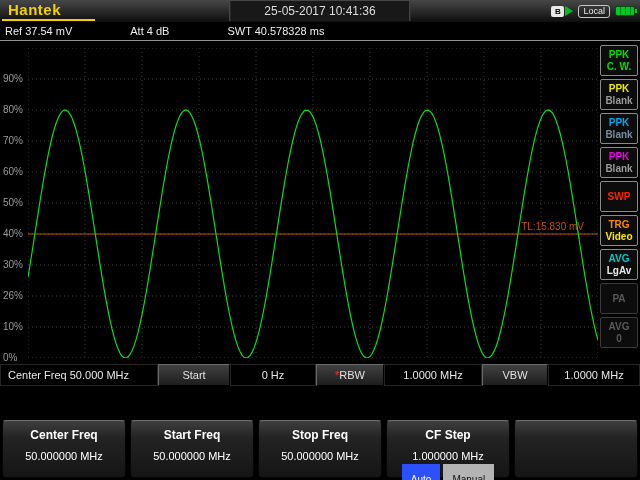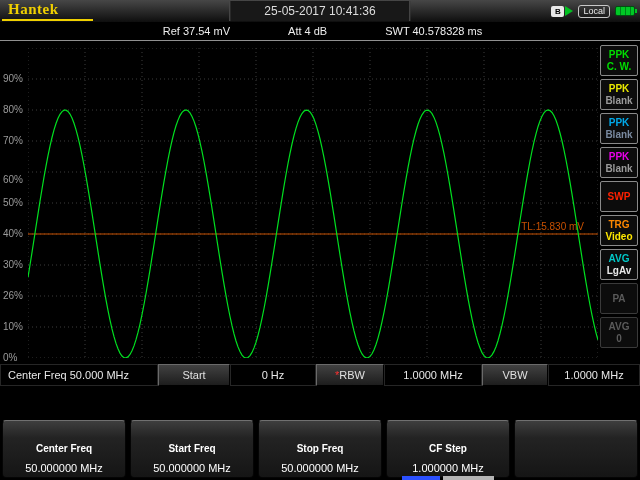--- a/index.html
+++ b/index.html
@@ -4,38 +4,38 @@
 <style>
   *{margin:0;padding:0;box-sizing:border-box;}
   html,body{background:#222;}
   .screen{position:relative;width:640px;height:480px;background:#000;overflow:hidden;
           font-family:"Liberation Sans",sans-serif;}
 
   
   .topbar{position:absolute;top:0;left:0;width:640px;height:22px;
           background:linear-gradient(180deg,#474747,#0e0e0e);display:flex;align-items:center;}
   .brand{display:inline-block;margin-left:2px;padding:0 34px 1px 6px;
-         border-bottom:2px solid #f0d000;color:#f0d000;font-size:15px;font-weight:bold;letter-spacing:.5px;font-family:Liberation Serif, serif;}
+         border-bottom:2px solid #f0d000;color:#f0d000;font-size:15px;font-weight:bold;letter-spacing:.5px;}
   .datetime{position:absolute;left:50%;transform:translateX(-50%);top:1px;height:20px;line-height:20px;
             padding:0 34px;background:#181818;border-left:1px solid #555;border-right:1px solid #555;
             color:#ddd;font-size:12px;white-space:nowrap;}
   .top-icons{margin-left:auto;display:flex;align-items:center;gap:5px;padding-right:5px;}
   .usb-icon{display:flex;align-items:center;gap:1px;}
   .usb-b{width:13px;height:11px;background:#e8e8e8;border-radius:2px;color:#000;
          font-size:8px;font-weight:bold;text-align:center;line-height:11px;}
   .usb-arrow{width:0;height:0;border-left:8px solid #00c020;border-top:5px solid transparent;border-bottom:5px solid transparent;}
   .local-badge{border:1px solid #c8c8c8;border-radius:3px;color:#e8e8e8;font-size:9px;
                height:13px;line-height:11px;padding:0 4px;}
   .battery{position:relative;width:20px;height:10px;border:1px solid #005010;border-radius:2px;
            background:repeating-linear-gradient(90deg,#00c825 0 4px,#00801a 4px 5px);}
   .battery::after{content:"";position:absolute;right:-3px;top:2px;width:2px;height:4px;background:#00c825;}
 
   
   .refbar{position:absolute;top:22px;left:0;width:640px;height:19px;background:#000;color:#eee;
-          font-size:11px;display:flex;align-items:center;border-bottom:1px solid #909090;justify-content:center;}
+          font-size:11px;display:flex;align-items:center;border-bottom:1px solid #909090;}
   [data-name="ref-level"]{margin-left:5px;}
   [data-name="attenuation"]{margin-left:58px;}
   [data-name="sweep-time"]{margin-left:58px;}
 
   
   .graph{position:absolute;top:42px;left:0;width:640px;height:322px;background:#000;}
   #plot-svg{position:absolute;left:28px;top:6px;width:570px;height:310px;}
   #plot-svg text{font-family:"Liberation Sans",sans-serif;}
   .ytick{position:absolute;left:3px;width:24px;color:#9a9a9a;font-size:10px;}
 
@@ -59,21 +59,21 @@
   .tab{position:absolute;right:0;top:1px;height:27px;width:152px;
        background:linear-gradient(180deg,#5c5c5c,#373737);
        clip-path:polygon(22px 0,100% 0,100% 100%,0 100%);
        color:#fff;font-size:13px;display:flex;align-items:center;justify-content:flex-end;padding-right:14px;cursor:pointer;}
 
   
   .menurow{position:absolute;top:416px;left:0;width:640px;height:64px;background:#000;}
   .menu-btn{position:absolute;top:4px;width:124px;height:58px;border-radius:4px;text-align:center;color:#fff;
             background:linear-gradient(180deg,#3e3e3e 0%,#232323 30%,#151515 100%);
             border:1px solid #050505;border-top-color:#707070;cursor:pointer;}
-  .mb-label{font-size:10px;font-weight:bold;margin-top:22px;}
+  .mb-label{font-size:12px;font-weight:bold;margin-top:7px;}
   .mb-value{font-size:11px;margin-top:8px;}
   .toggle{display:flex;justify-content:center;gap:3px;margin-top:2px;}
   .tg{font-size:10px;height:13px;line-height:13px;padding:9px 9px;background:#b4b4b4;color:#101010;cursor:pointer;}
   .tg.sel{color:#fff;}
 </style>
 </head>
 <body>
 
 <div class="screen" data-name="spectrum-analyzer-screen">
 
@@ -156,21 +156,21 @@
           <div data-name="softkey-line1" style="color: rgb(90, 90, 90);">PA</div>
         </div>
         <div class="softkey disabled" data-name="softkey-avg-0">
           <div data-name="softkey-line1" style="color: rgb(90, 90, 90);">AVG</div>
           <div data-name="softkey-line2" style="color: rgb(90, 90, 90);">0</div>
         </div>
       </div>
   <span class="ytick" data-name="y-axis-tick" style="top: 31px;">90%</span>
       <span class="ytick" data-name="y-axis-tick" style="top: 62px;">80%</span>
       <span class="ytick" data-name="y-axis-tick" style="top: 93px;">70%</span>
-      <span class="ytick" data-name="y-axis-tick" style="top: 132px;">60%</span>
+      <span class="ytick" data-name="y-axis-tick" style="top: 124px;">60%</span>
       <span class="ytick" data-name="y-axis-tick" style="top: 155px;">50%</span>
       <span class="ytick" data-name="y-axis-tick" style="top: 186px;">40%</span>
       <span class="ytick" data-name="y-axis-tick" style="top: 217px;">30%</span>
       <span class="ytick" data-name="y-axis-tick" style="top: 248px;">26%</span>
       <span class="ytick" data-name="y-axis-tick" style="top: 279px;">10%</span>
       <span class="ytick" data-name="y-axis-tick" style="top: 310px;">0%</span>
     </div>
 
   <div class="statusbar" id="statusbar" data-name="status-bar">
       <div class="seg seg-plain left" data-name="status-center-freq-50-000-mhz" style="width: 158px;">Center Freq 50.000 MHz</div>

